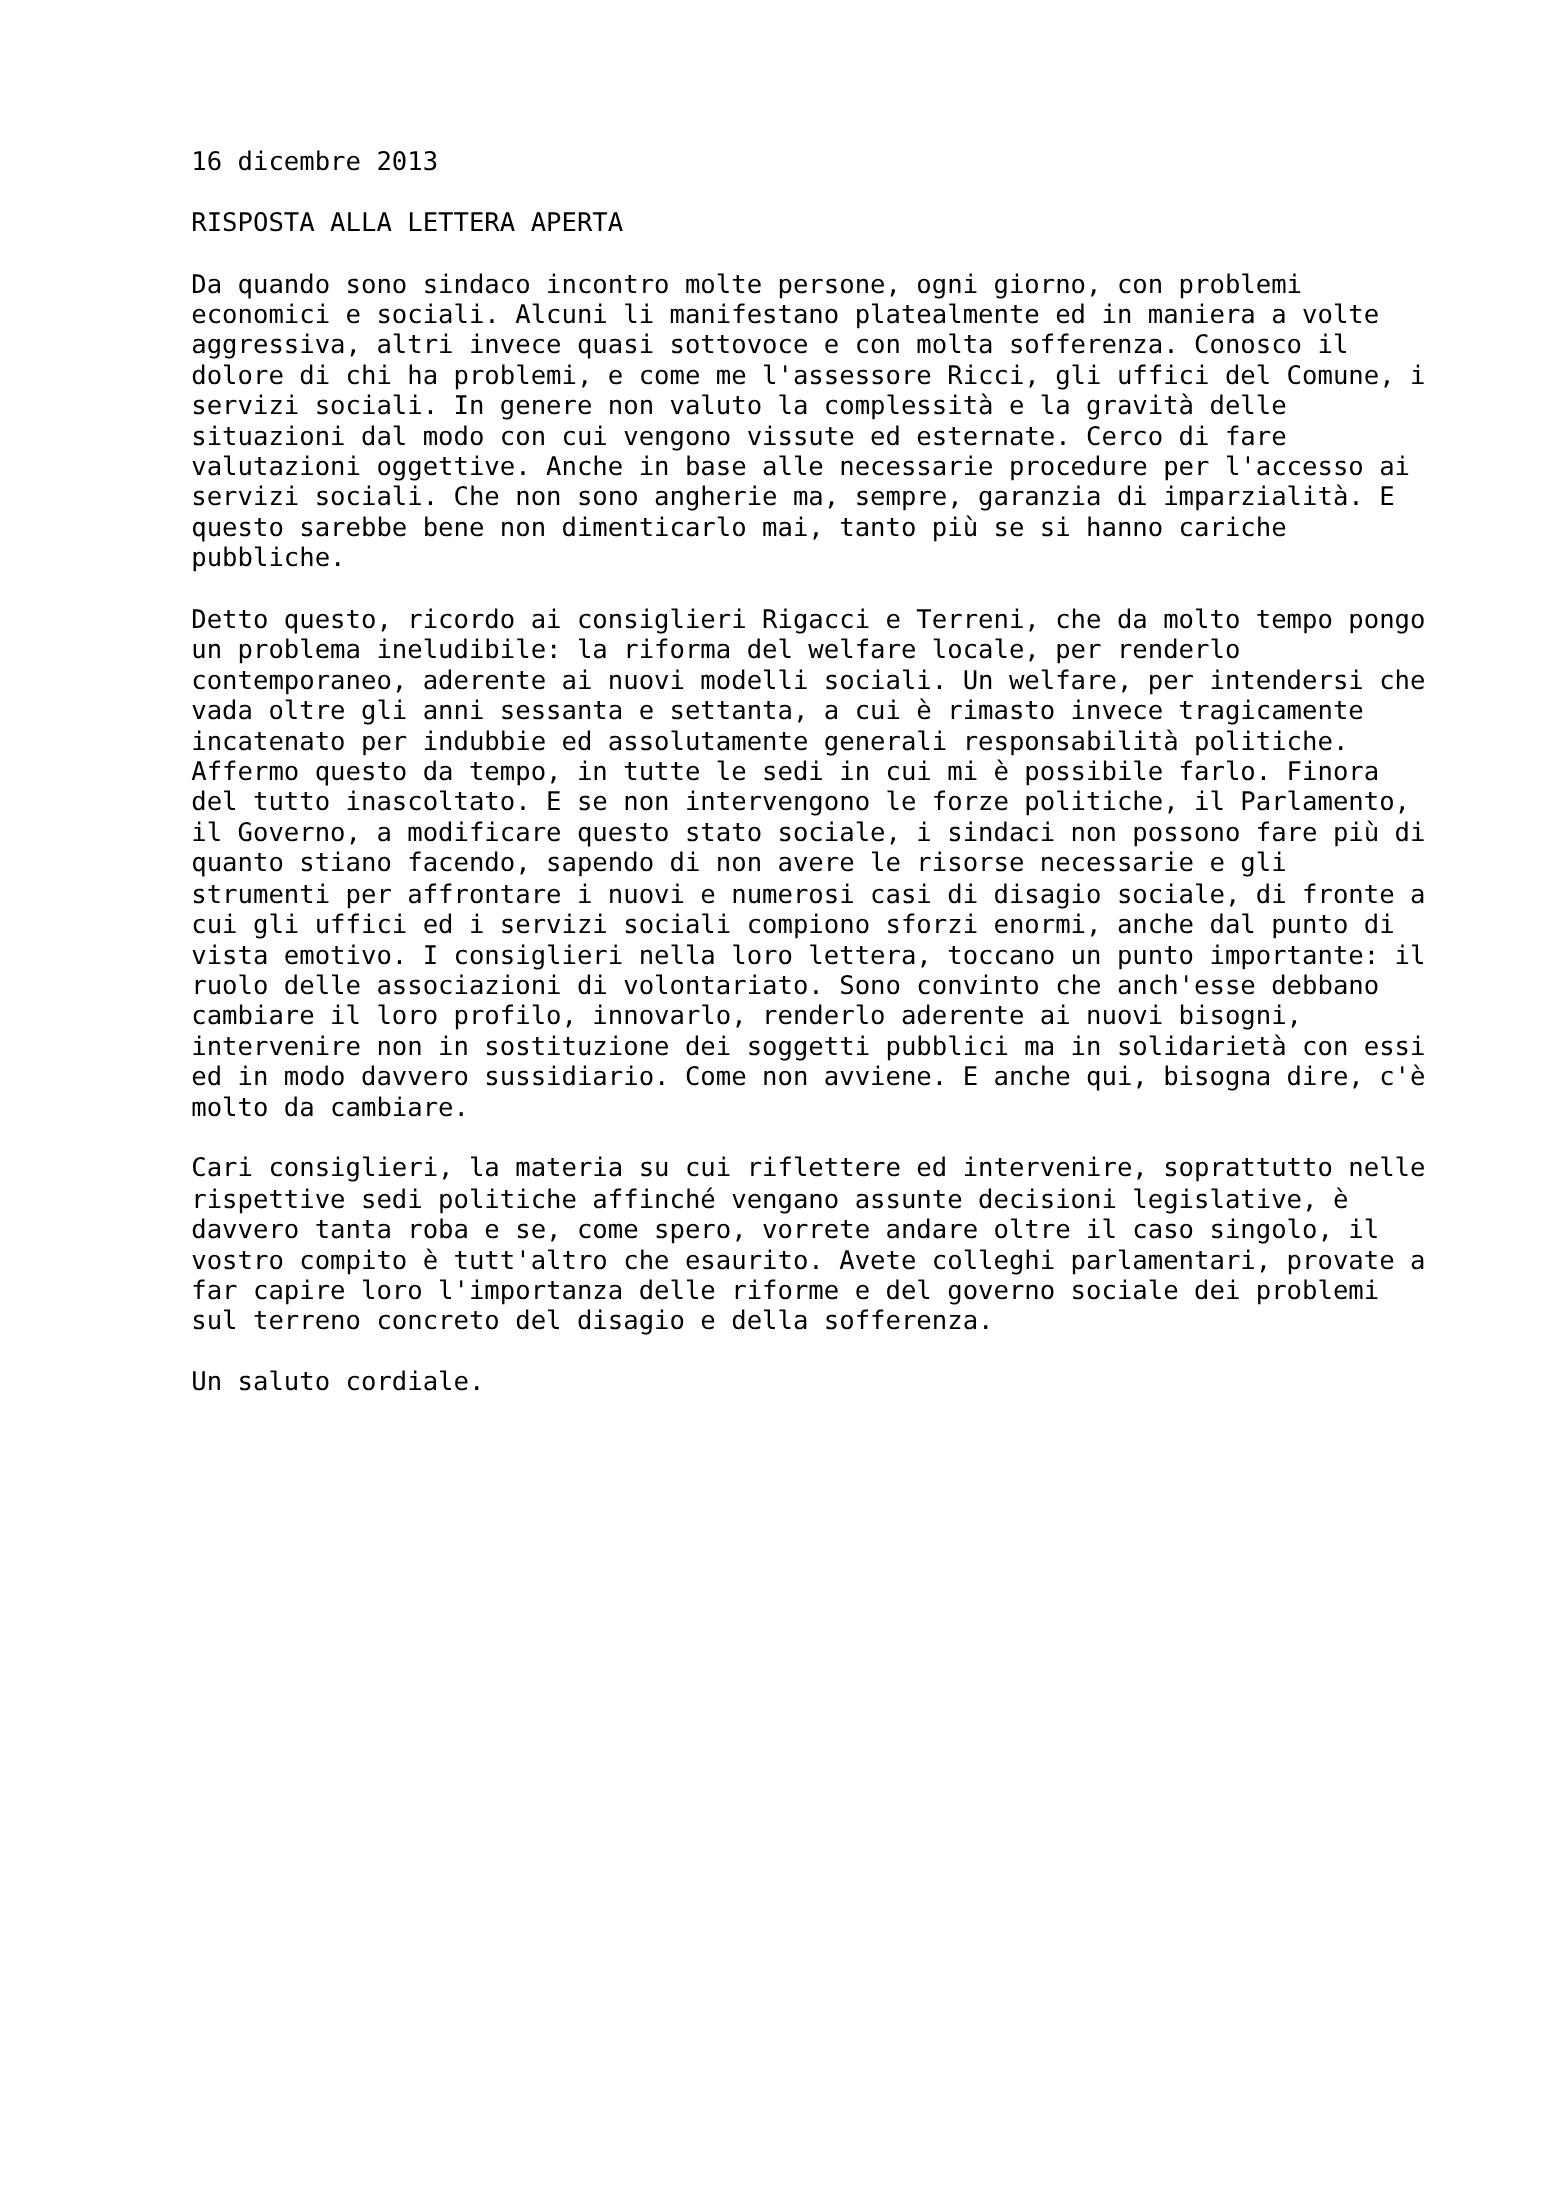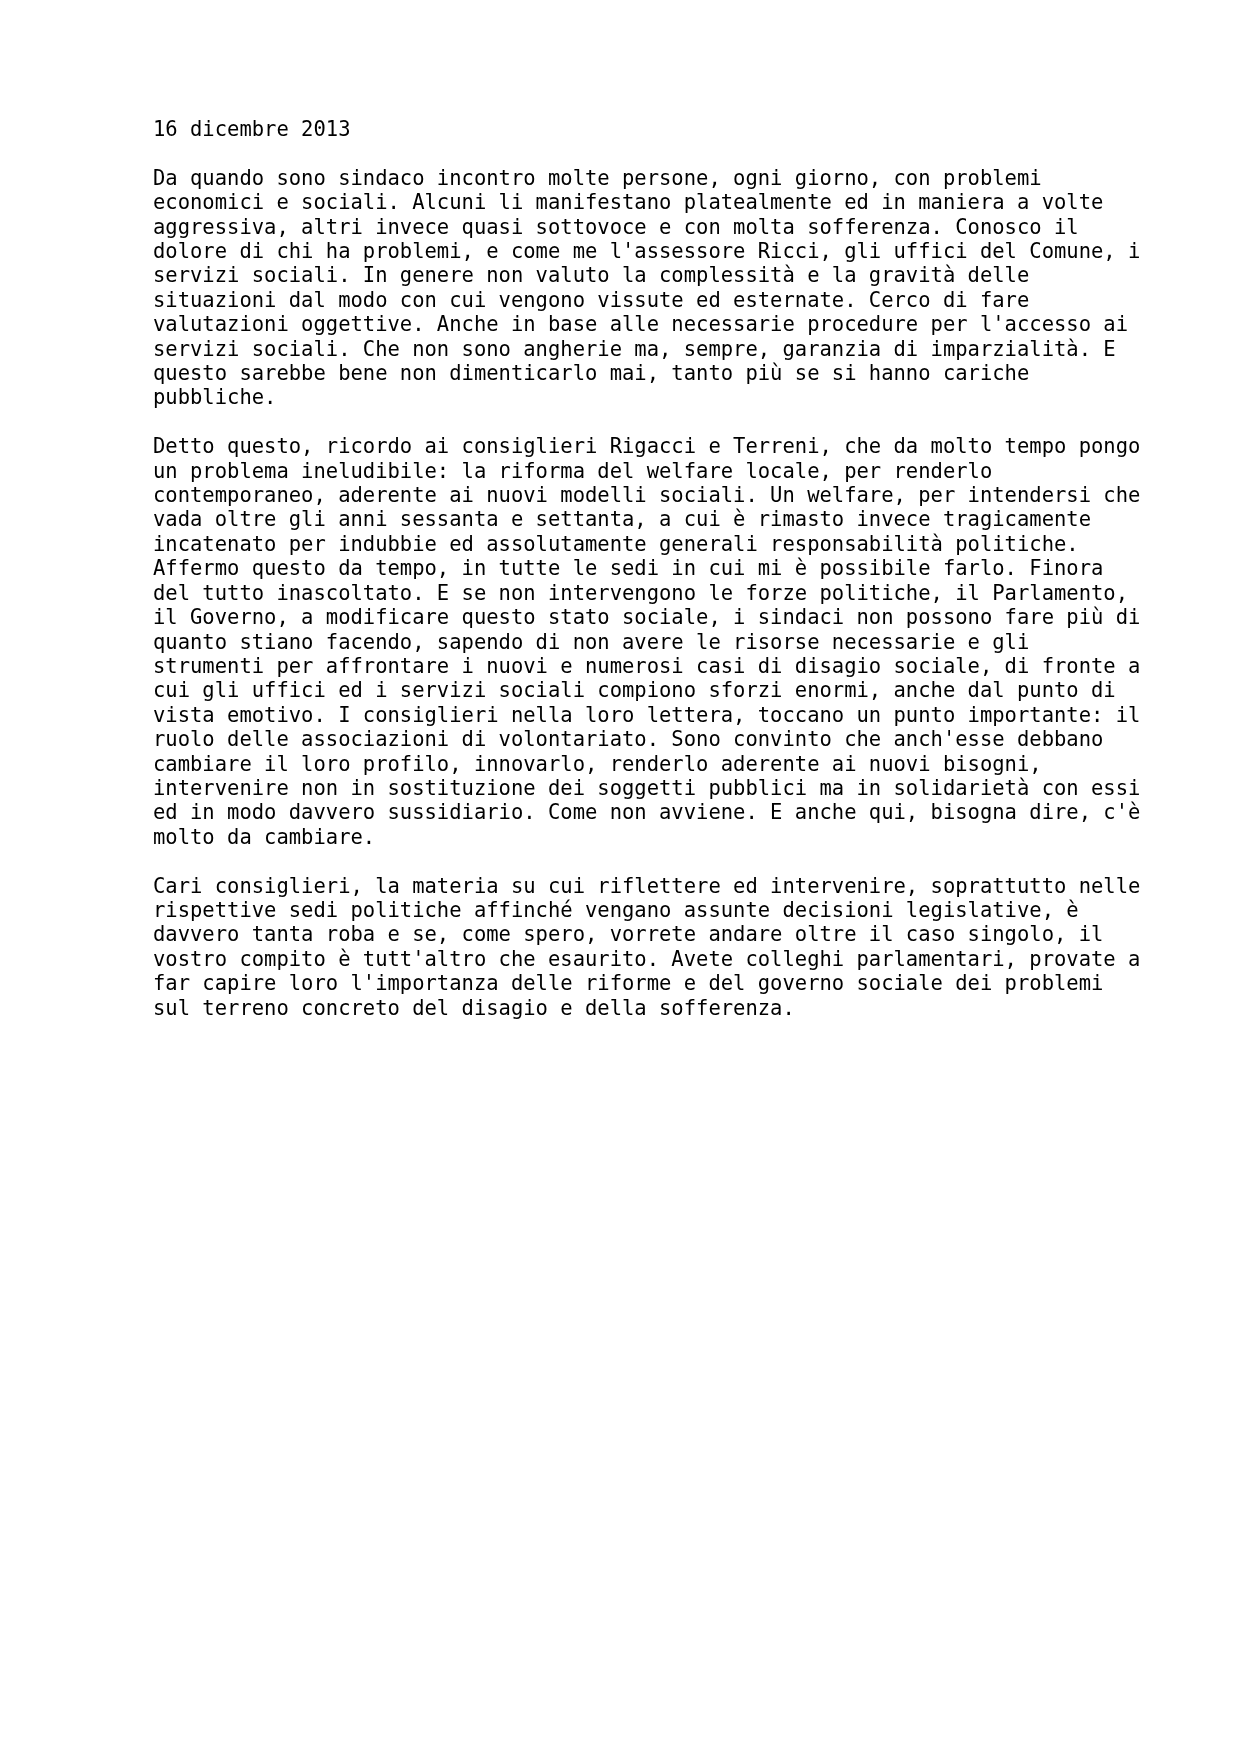--- a/index.html
+++ b/index.html
@@ -32,20 +32,21 @@
   }
   .block-gap {
     margin-top: 24.4px;
   }
 </style>
 </head>
 <body>
 
 <div class="page">
   <pre>16 dicembre 2013</pre>
+  <pre class="block-gap">RISPOSTA ALLA LETTERA APERTA</pre>
   <pre class="block-gap">Da quando sono sindaco incontro molte persone, ogni giorno, con problemi
 economici e sociali. Alcuni li manifestano platealmente ed in maniera a volte
 aggressiva, altri invece quasi sottovoce e con molta sofferenza. Conosco il
 dolore di chi ha problemi, e come me l'assessore Ricci, gli uffici del Comune, i
 servizi sociali. In genere non valuto la complessità e la gravità delle
 situazioni dal modo con cui vengono vissute ed esternate. Cerco di fare
 valutazioni oggettive. Anche in base alle necessarie procedure per l'accesso ai
 servizi sociali. Che non sono angherie ma, sempre, garanzia di imparzialità. E
 questo sarebbe bene non dimenticarlo mai, tanto più se si hanno cariche
 pubbliche.</pre>
@@ -65,13 +66,14 @@
 cambiare il loro profilo, innovarlo, renderlo aderente ai nuovi bisogni,
 intervenire non in sostituzione dei soggetti pubblici ma in solidarietà con essi
 ed in modo davvero sussidiario. Come non avviene. E anche qui, bisogna dire, c'è
 molto da cambiare.</pre>
   <pre class="block-gap">Cari consiglieri, la materia su cui riflettere ed intervenire, soprattutto nelle
 rispettive sedi politiche affinché vengano assunte decisioni legislative, è
 davvero tanta roba e se, come spero, vorrete andare oltre il caso singolo, il
 vostro compito è tutt'altro che esaurito. Avete colleghi parlamentari, provate a
 far capire loro l'importanza delle riforme e del governo sociale dei problemi
 sul terreno concreto del disagio e della sofferenza.</pre>
+  <pre class="block-gap">Un saluto cordiale.</pre>
 </div>
 
 </body></html>

